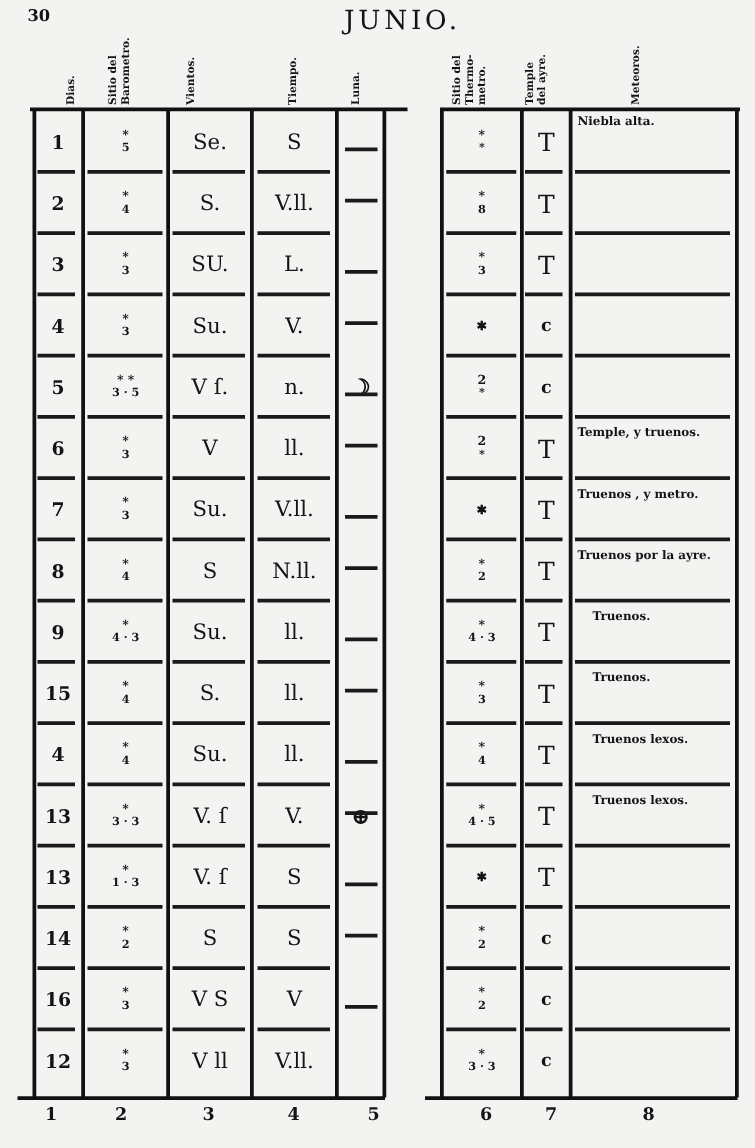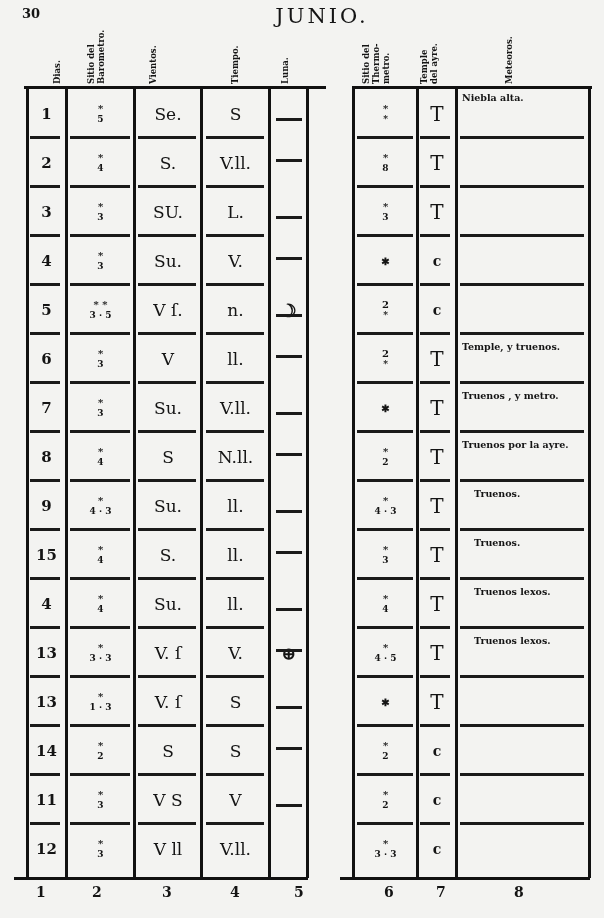--- a/index.html
+++ b/index.html
@@ -526,21 +526,21 @@
       <div class="meteoro" style="left: 474px; top: 733px;"></div>
       <div class="hline" style="left: 30px; width: 30px; top: 773px;"></div>
       <div class="hline" style="left: 70px; width: 60px; top: 773px;"></div>
       <div class="hline" style="left: 138px; width: 58px; top: 773px;"></div>
       <div class="hline" style="left: 206px; width: 58px; top: 773px;"></div>
       <div class="hline" style="left: 276px; width: 26px; top: 747px;"></div>
       <div class="hline" style="left: 357px; width: 56px; top: 773px;"></div>
       <div class="hline" style="left: 420px; width: 30px; top: 773px;"></div>
       <div class="hline" style="left: 460px; width: 124px; top: 773px;"></div>
       <div class="cell day" style="left: 28px; width: 37px; top: 776px;">
-        <span>11</span>
+        <span>16</span>
       </div>
       <div class="cell baro" style="left: 68px; width: 65px; top: 776px;">
         <span class="star">*</span>
         <span>3</span>
       </div>
       <div class="cell " style="left: 136px; width: 64px; top: 776px;">
         <span>V S</span>
       </div>
       <div class="cell " style="left: 203px; width: 65px; top: 776px;">
         <span>V</span>

